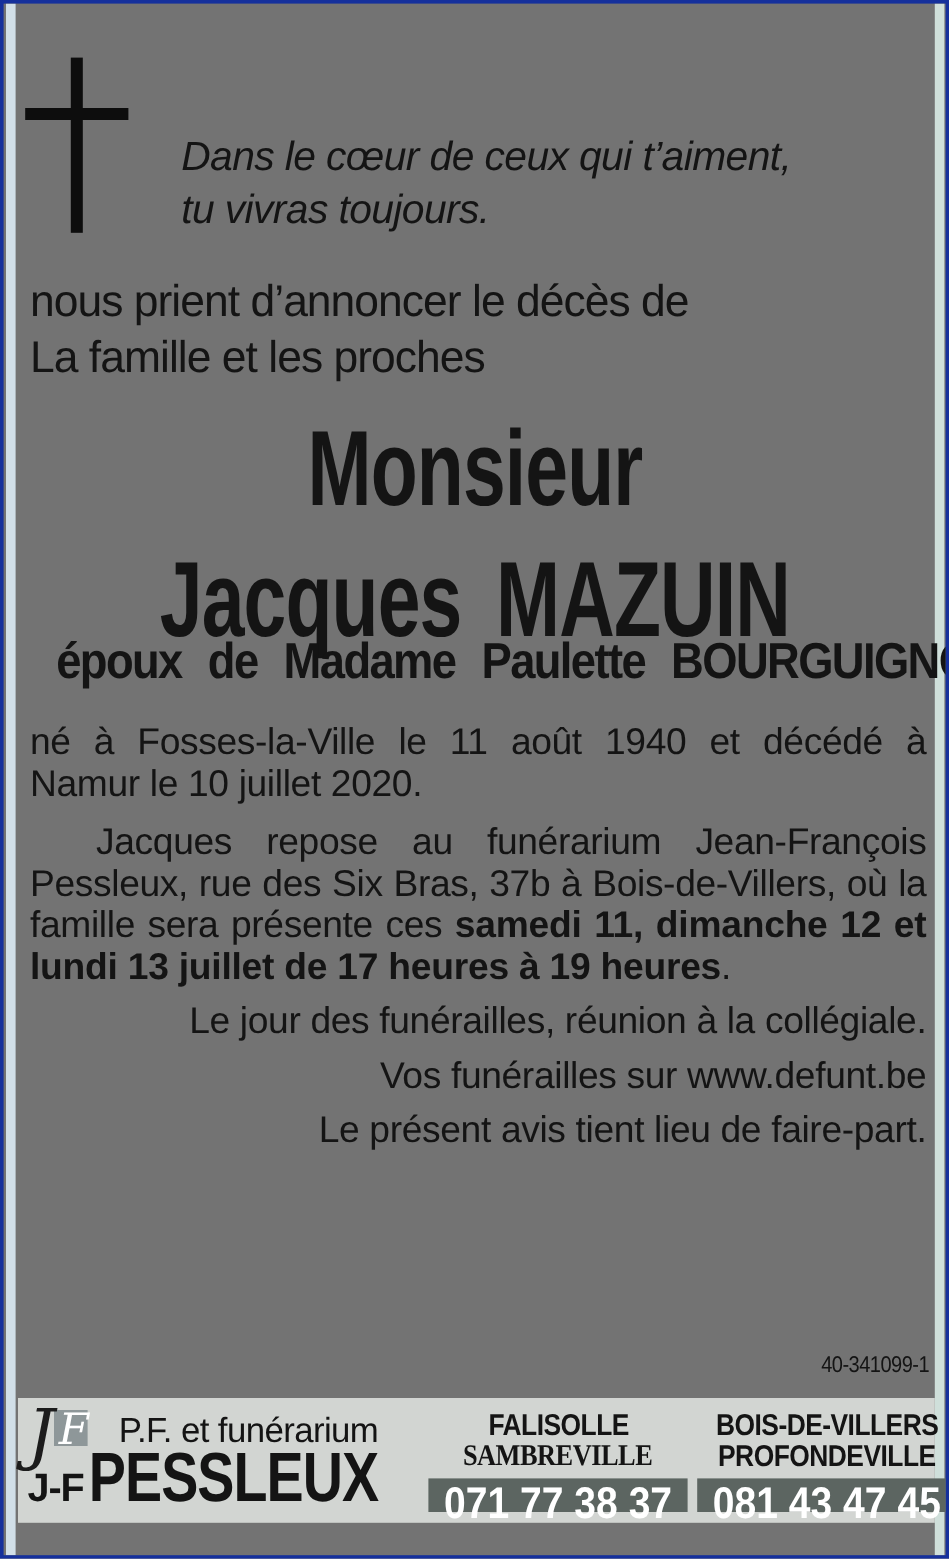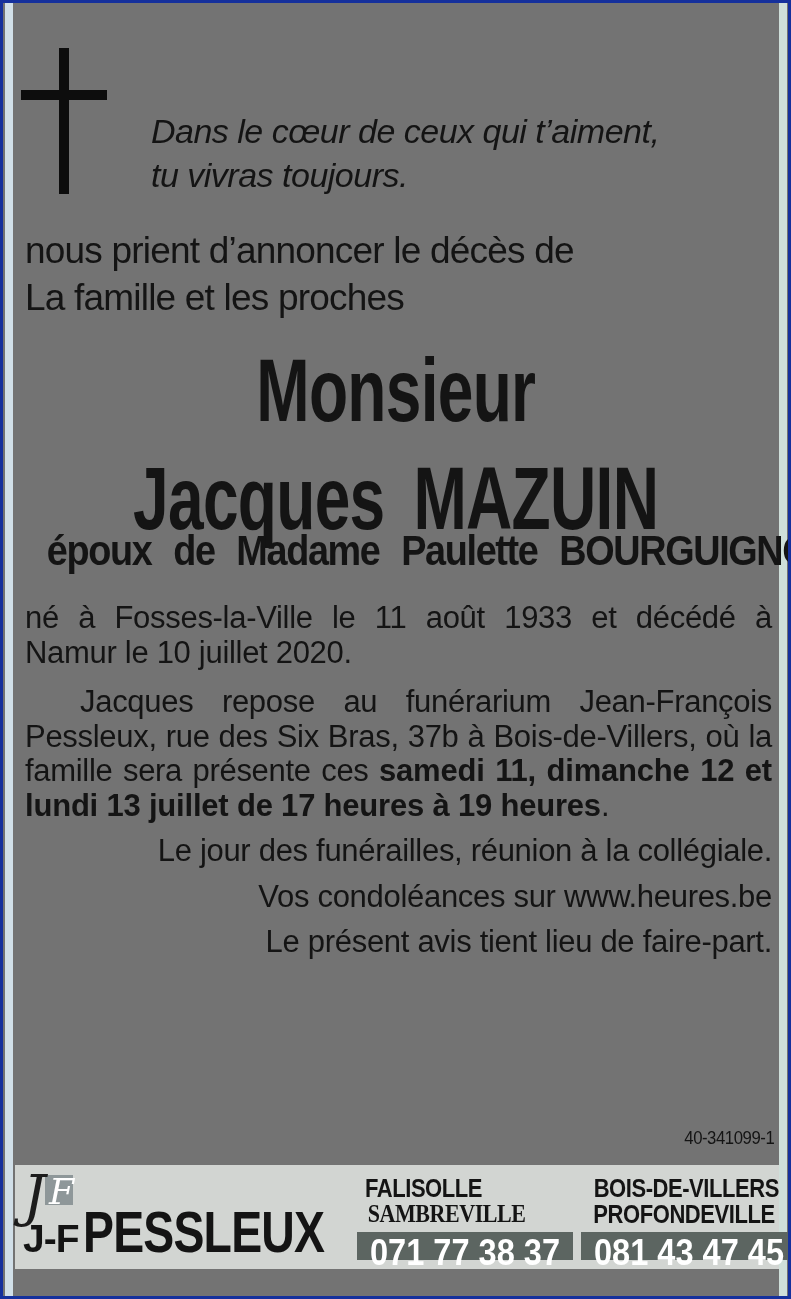--- a/index.html
+++ b/index.html
@@ -59,26 +59,26 @@
           background:#d2d5d2;display:flex;box-sizing:border-box;padding:4px 6px 4px 6px;}
   .brand{position:relative;width:330px;flex:0 0 330px;}
   .logo{position:absolute;left:4px;top:2px;width:70px;height:62px;}
   .logo-square{position:absolute;left:20px;top:4px;width:28px;height:30px;background:#8e9799;}
   .logo-f{position:absolute;left:24px;top:0px;font-family:"DejaVu Serif",serif;font-style:italic;
           font-size:36px;color:#ffffff;}
   .logo-j{position:absolute;left:-2px;top:-8px;font-family:"DejaVu Serif",serif;font-style:italic;
           font-size:56px;color:#1c1c1c;}
   .brand-top{position:absolute;left:78px;top:8px;font-size:29px;letter-spacing:-0.5px;}
   .brand-bottom{position:absolute;left:2px;bottom:0px;white-space:nowrap;}
-  .brand-initials{display:inline-block;font-size:39px;font-weight:700;vertical-align:baseline;
+  .brand-initials{display:inline-block;font-size:33px;font-weight:700;vertical-align:baseline;
                   letter-spacing:-1px;margin-right:4px;}
   .brand-name{display:inline-block;transform:scaleX(0.80);transform-origin:0 50%;
               font-size:58px;font-weight:700;letter-spacing:-1px;vertical-align:baseline;}
   .loc{flex:1 1 auto;display:flex;flex-direction:column;margin-left:6px;margin-right:2px;}
-  .loc-city{text-align:left;font-weight:700;font-size:25px;line-height:26px;
+  .loc-city{text-align:center;font-weight:700;font-size:25px;line-height:26px;
             letter-spacing:-0.5px;white-space:nowrap;margin-top:6px;}
   .loc-city .inner{display:inline-block;transform:scaleX(0.88);transform-origin:50% 50%;}
   .loc-phone{margin-top:5px;background:#5c6561;color:#ffffff;font-weight:700;
              font-size:37px;height:28px;line-height:42px;text-align:center;white-space:nowrap;}
   .loc-phone .inner{display:inline-block;transform:scaleX(0.88);transform-origin:50% 50%;}
 </style>
 </head>
 <body>
 
 <div class="page">
@@ -104,41 +104,42 @@
   <div class="title-block">
     <div class="title-line"><span class="cond-big">Monsieur</span></div>
     <div class="title-line"><span class="cond-big"><span>Jacques</span><span class="word-gap"></span><span>MAZUIN</span></span></div>
   </div>
 
   <div class="epoux">
     <span class="inner">époux de Madame Paulette BOURGUIGNON</span>
   </div>
 
   <div class="bodytext">
-    <p class="body-p"><span>né à Fosses-la-Ville le 11 août 1933 et décédé à Namur le 10 juillet 2020.</span></p>
+    <p class="body-p"><span>né à Fosses-la-Ville le 11 août 1940 et décédé à Namur le 10 juillet 2020.</span></p>
 
 
     <p class="body-p indent"><span>Jacques repose au funérarium Jean-François Pessleux, rue des Six Bras, 37b à Bois-de-Villers, où la famille sera présente ces </span><b>samedi 11, dimanche 12 et lundi 13 juillet de 17 heures à 19 heures</b><span>.</span></p>
 
     <p class="body-p solo">Le jour des funérailles, réunion à la collégiale.</p>
-    <p class="body-p solo">Vos condoléances sur www.heures.be</p>
+    <p class="body-p solo">Vos funérailles sur www.defunt.be</p>
     <p class="body-p solo">Le présent avis tient lieu de faire-part.</p>
   </div>
 
   <div class="ref">
     <span class="inner">40-341099-1</span>
   </div>
 
   <div class="footer">
     <div class="brand">
       <div class="logo">
         <div class="logo-square"></div>
         <span class="logo-f">F</span>
         <span class="logo-j">J</span>
       </div>
+      <div class="brand-top">P.F. et funérarium</div>
       <div class="brand-bottom">
         <span class="brand-initials">J-F</span><span class="brand-name">PESSLEUX</span>
       </div>
     </div>
 
     <div class="loc" style="flex:0 0 200px;">
       <div class="loc-city"><span class="inner">FALISOLLE</span></div>
       <div class="loc-city" style="margin-top:0;font-family:Liberation Serif, serif;"><span class="inner">SAMBREVILLE</span></div>
       <div class="loc-phone"><span class="inner">071 77 38 37</span></div>
     </div>

